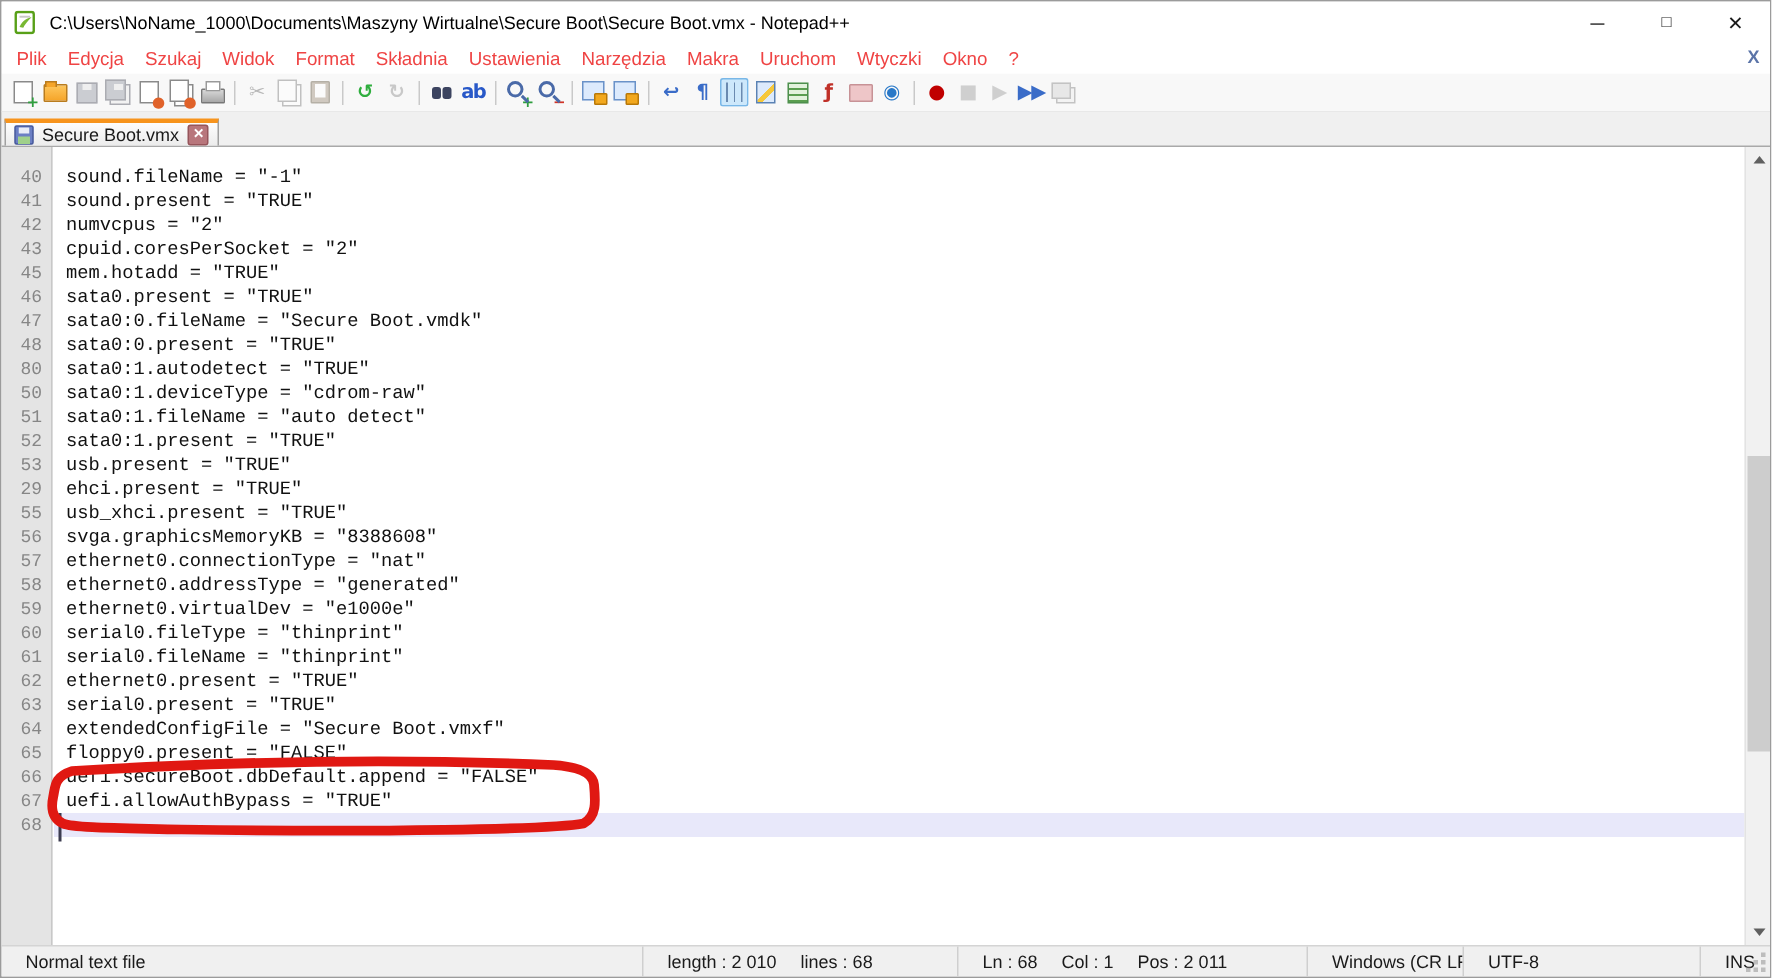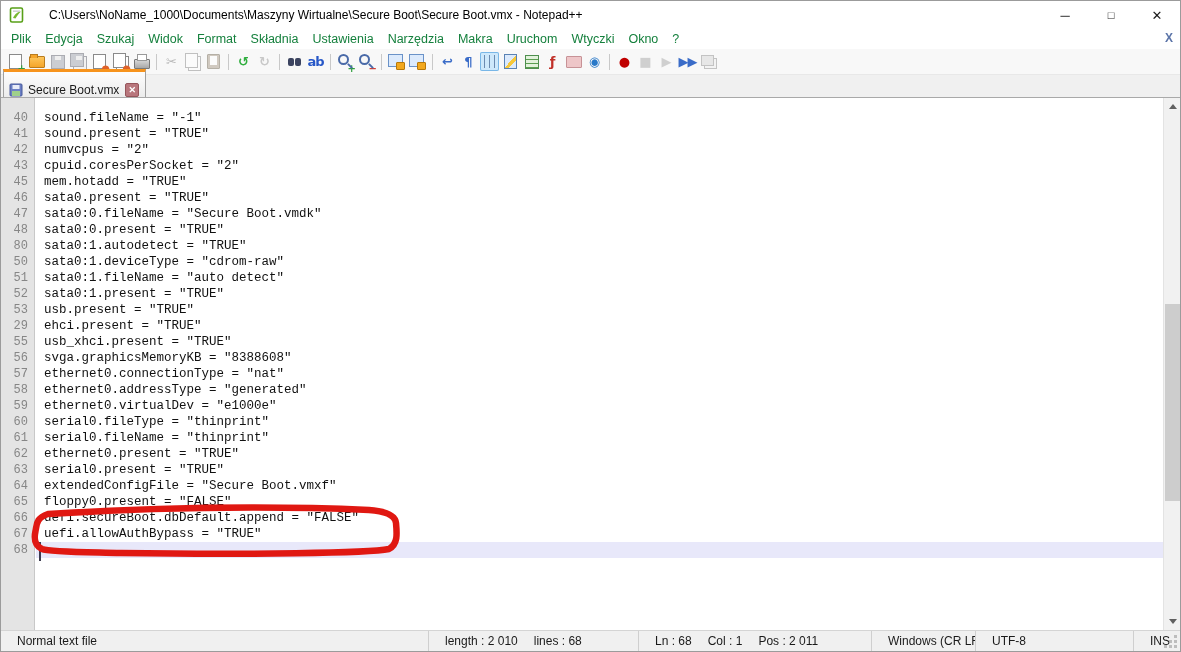--- a/index.html
+++ b/index.html
@@ -1,29 +1,29 @@
 <!DOCTYPE html>
 <html><head>
 <meta charset="utf-8">
 <style>
   * { margin:0; padding:0; box-sizing:border-box; }
   html,body { width:1181px; height:652px; background:#fff; font-family:"Liberation Sans", sans-serif; }
   .window { position:relative; width:1181px; height:652px; border:1px solid #9b9b9b; background:#fff; display:flex; flex-direction:column; overflow:hidden; }
 
   
-  .titlebar { height:28px; flex:0 0 28px; display:flex; align-items:center; background:#fff; position:relative;gap:16px; }
+  .titlebar { height:28px; flex:0 0 28px; display:flex; align-items:center; background:#fff; position:relative; }
   .app-icon { width:16px; height:16px; margin:0 8px 0 8px; flex:0 0 16px; }
   .title-text { font-size:12px; color:#000; white-space:nowrap; }
   .win-controls { position:absolute; right:0; top:0; height:28px; display:flex; }
   .win-btn { width:46px; height:28px; display:flex; align-items:center; justify-content:center; font-size:13px; color:#1a1a1a; cursor:default; }
   .wb-max { font-size:11px; }
 
   
   .menubar { height:20px; flex:0 0 20px; display:flex; align-items:center; background:#fff; padding-left:3px; position:relative; }
-  .menu-item { font-size:12.5px; color:#15803d; padding:2px 7px; white-space:nowrap;text-align:right; }
+  .menu-item { font-size:12.5px; color:#ef4444; padding:2px 7px; white-space:nowrap;text-align:right; }
   .menu-close-x { position:absolute; right:7px; top:2px; font-size:12px; font-weight:bold; color:#5b74a8; }
 
   
   .toolbar { height:26px; flex:0 0 26px; display:flex; align-items:center; background:#f8f8f8; padding-left:4px; border-bottom:1px solid #e8e8e8; }
   .tbtn { width:19px; height:19px; margin:0 1px; display:inline-flex; align-items:center; justify-content:center; position:relative; border-radius:2px; flex:0 0 19px; }
   .tbtn .g { font-family:"DejaVu Sans", sans-serif; font-size:13px; line-height:1; font-weight:bold; }
   .tbtn .g.small { font-size:13px; letter-spacing:-1px; }
   .tbtn .badge { position:absolute; right:-1px; bottom:-3px; font-size:10px; font-weight:bold; font-family:"DejaVu Sans", sans-serif; }
   .tsep { width:1px; height:16px; background:#c9c9c9; margin:0 4px; flex:0 0 1px; }
   .tbtn.disabled { opacity:.5; filter:grayscale(70%); }
@@ -45,21 +45,21 @@
   .shape-magnifier::after { content:""; position:absolute; width:2px; height:6px; background:#4a6aa8; transform:rotate(-45deg); right:4px; bottom:2px; }
   .shape-winlock::before, .shape-winlock2::before { content:""; width:13px; height:11px; background:#dceafc; border:1px solid #6a92c8; margin:-2px 0 0 -2px; }
   .shape-winlock::after, .shape-winlock2::after { content:""; position:absolute; width:7px; height:6px; background:#f2a81e; border:1px solid #b87808; border-radius:1px; right:1px; bottom:1px; }
   .shape-indent::before { content:""; width:11px; height:13px; background:repeating-linear-gradient(90deg,#6a8ab0 0 1px,transparent 1px 5px); }
   .shape-docmap::before { content:""; width:11px; height:13px; background:linear-gradient(135deg,#dceafc 50%,#f6c83c 50% 68%,#dceafc 68%); border:1px solid #5a82b4; }
   .shape-doclist::before { content:""; width:12px; height:12px; background:#e2f2dc repeating-linear-gradient(0deg,#5a9e50 0 1px,transparent 1px 4px); border:1px solid #4e8f4e; }
   .shape-winstack::before { content:""; width:11px; height:9px; background:#d8d8d8; border:1px solid #909090; box-shadow:3px 3px 0 -1px #f0f0f0, 3px 3px 0 0 #909090; margin:-3px 0 0 -3px; }
 
   
   .tabbar { height:23px; flex:0 0 23px; background:#f0f0f0; display:flex; align-items:flex-end; border-bottom:1px solid #a9a9a9; padding-left:2px; }
-  .tab { height:28px; display:flex; align-items:flex-end; background:linear-gradient(#fdfdfd,#ececec); border:1px solid #a0a0a0; border-bottom:none; border-top:3px solid #f7941d; padding:0 6px 0 5px; position:relative; }
+  .tab { height:18px; display:flex; align-items:center; background:linear-gradient(#fdfdfd,#ececec); border:1px solid #a0a0a0; border-bottom:none; border-top:3px solid #f7941d; padding:0 6px 0 5px; position:relative; }
   .tab-label { font-size:12px; color:#1a1a1a; margin:0 6px 0 5px; white-space:nowrap; }
   .tab-close { width:14px; height:14px; border-radius:2px; background:#b8767c; border:1px solid #96555b; color:#fff; font-size:9px; font-weight:bold; display:flex; align-items:center; justify-content:center; line-height:1; }
 
   
   .editor { position:relative; flex:1 1 auto; background:#fff; overflow:hidden; }
   .gutter-col { position:absolute; left:0; top:0; bottom:0; width:34px; background:#e4e4e4; border-right:1px solid #c8c8c8; }
   .lines { position:absolute; left:0; top:12px; right:17px; }
   .row { display:flex; height:16px; line-height:16px; font-family:"Liberation Mono","DejaVu Sans Mono",monospace; }
   .row .num { flex:0 0 35px; width:35px; text-align:right; padding-right:8px; font-size:12px; color:#868686; }
   .row .gap { flex:0 0 8px; width:8px; }

